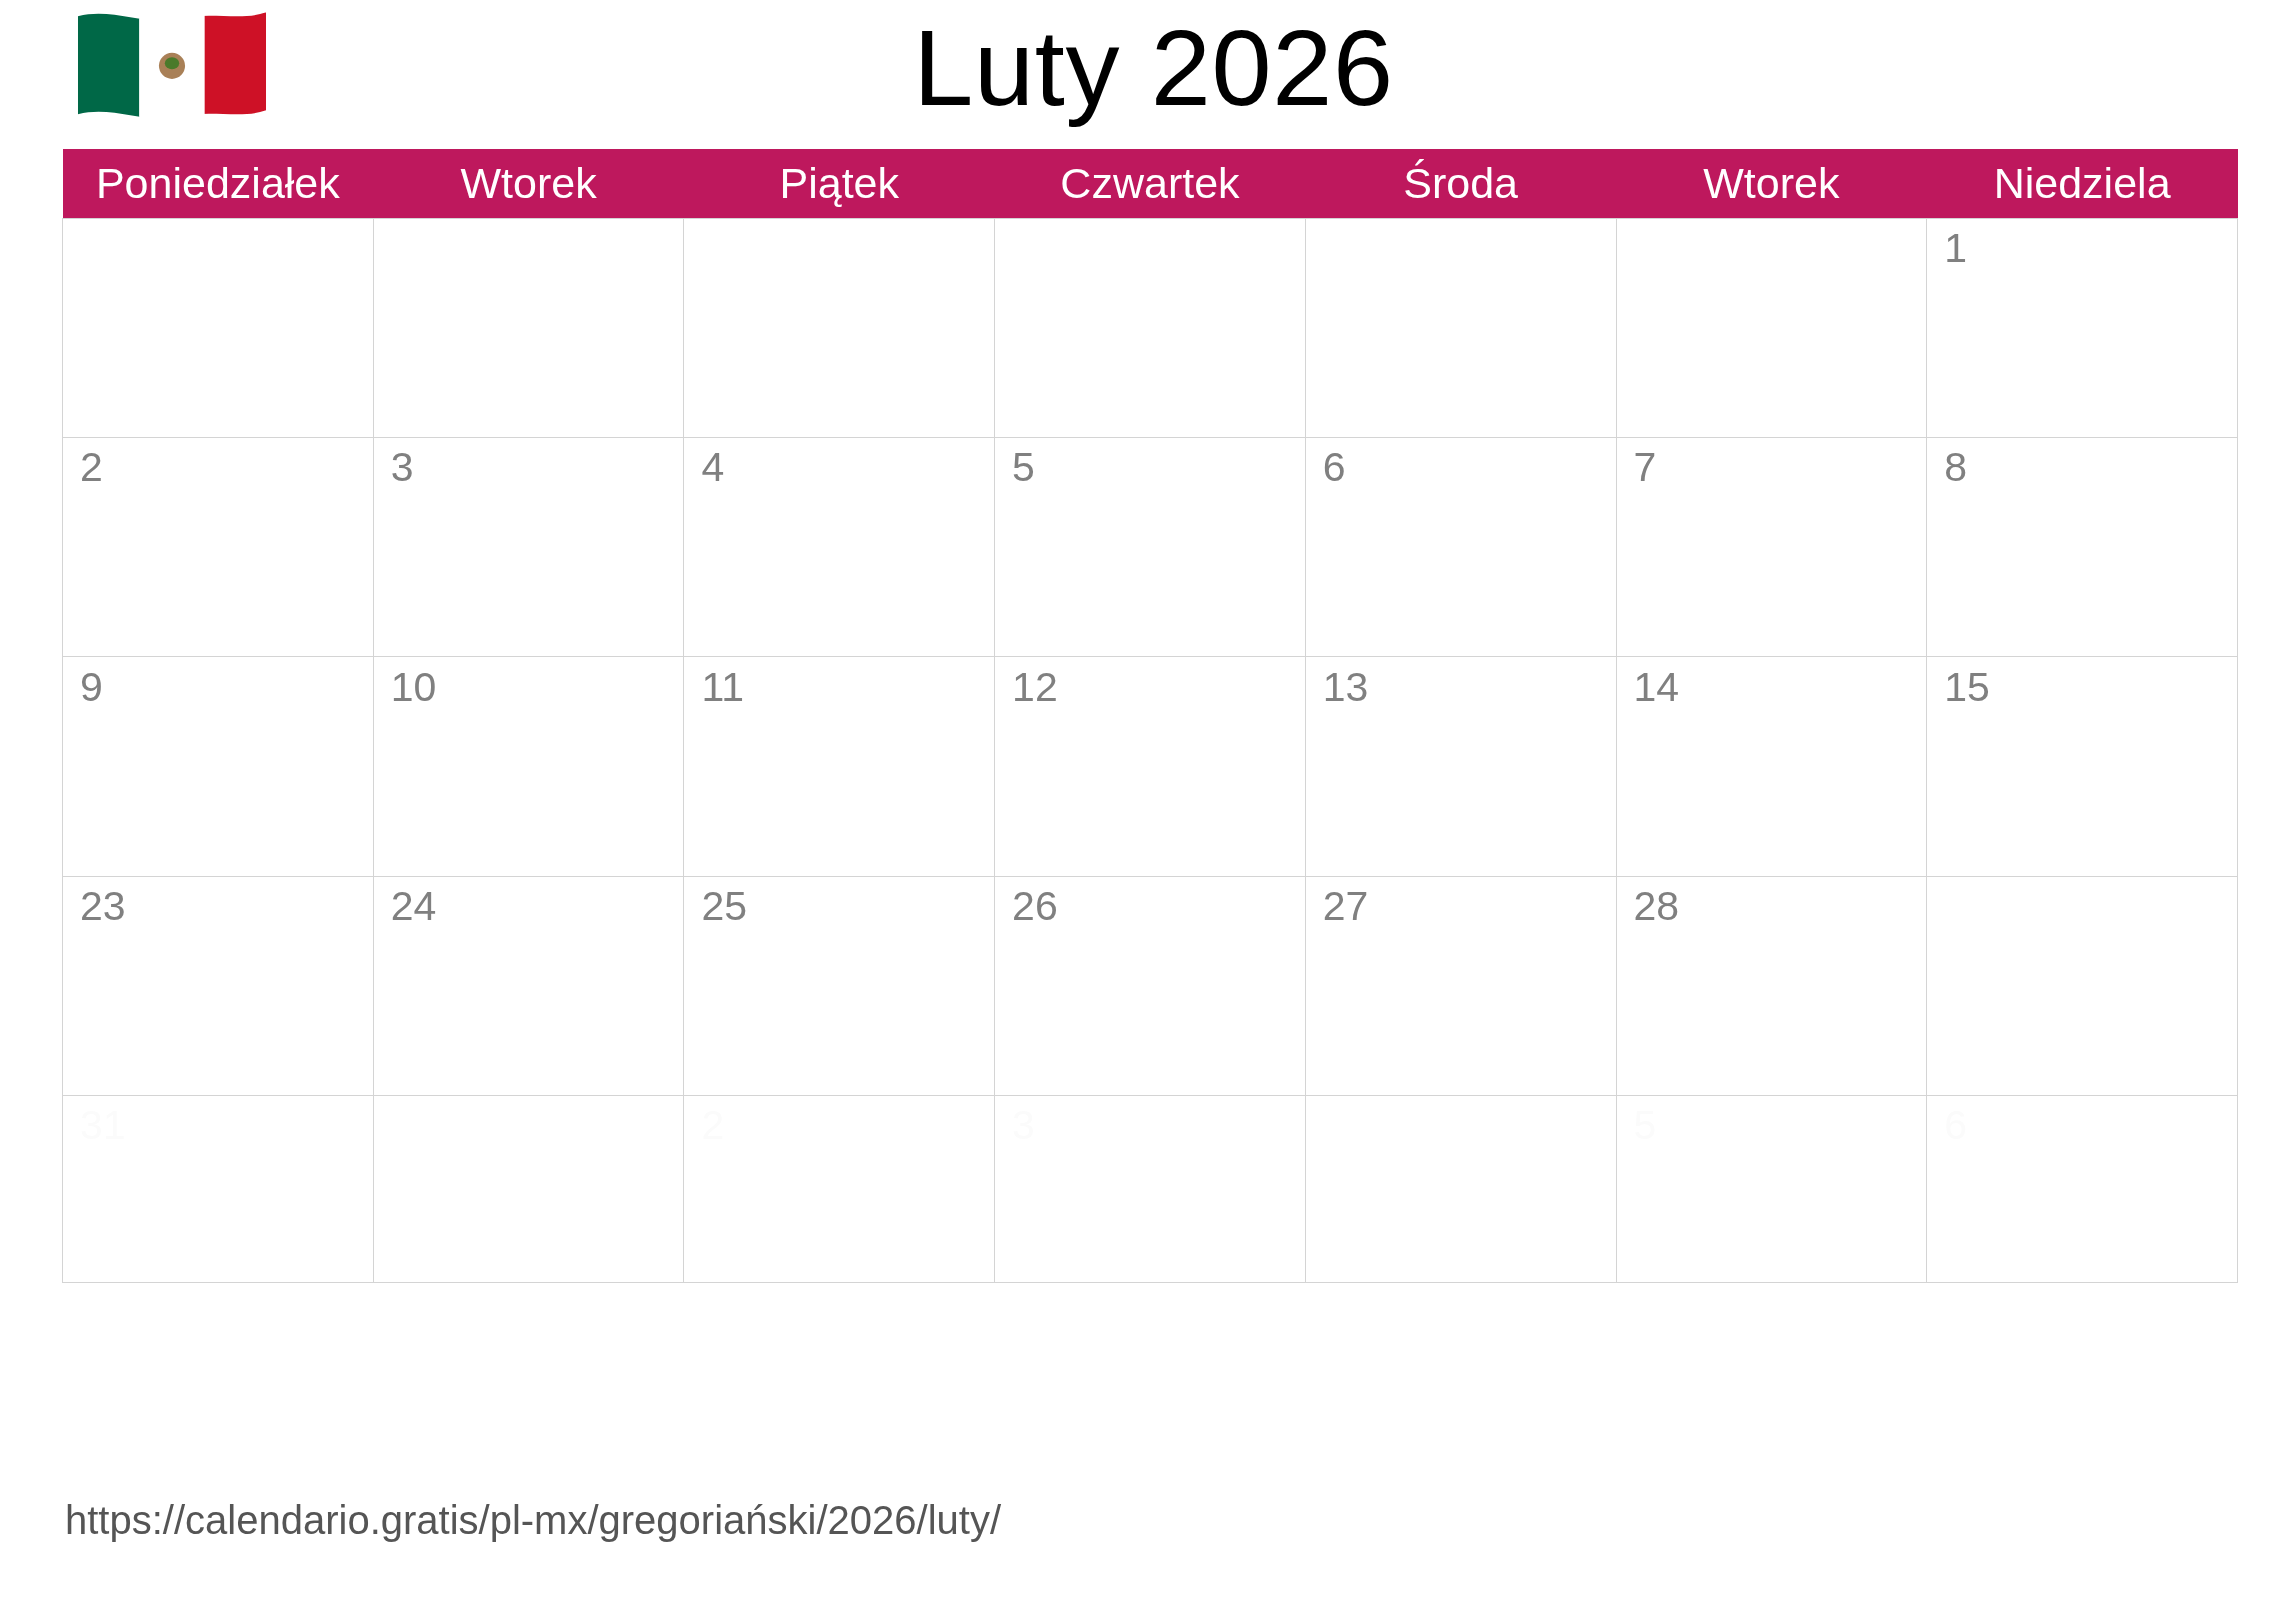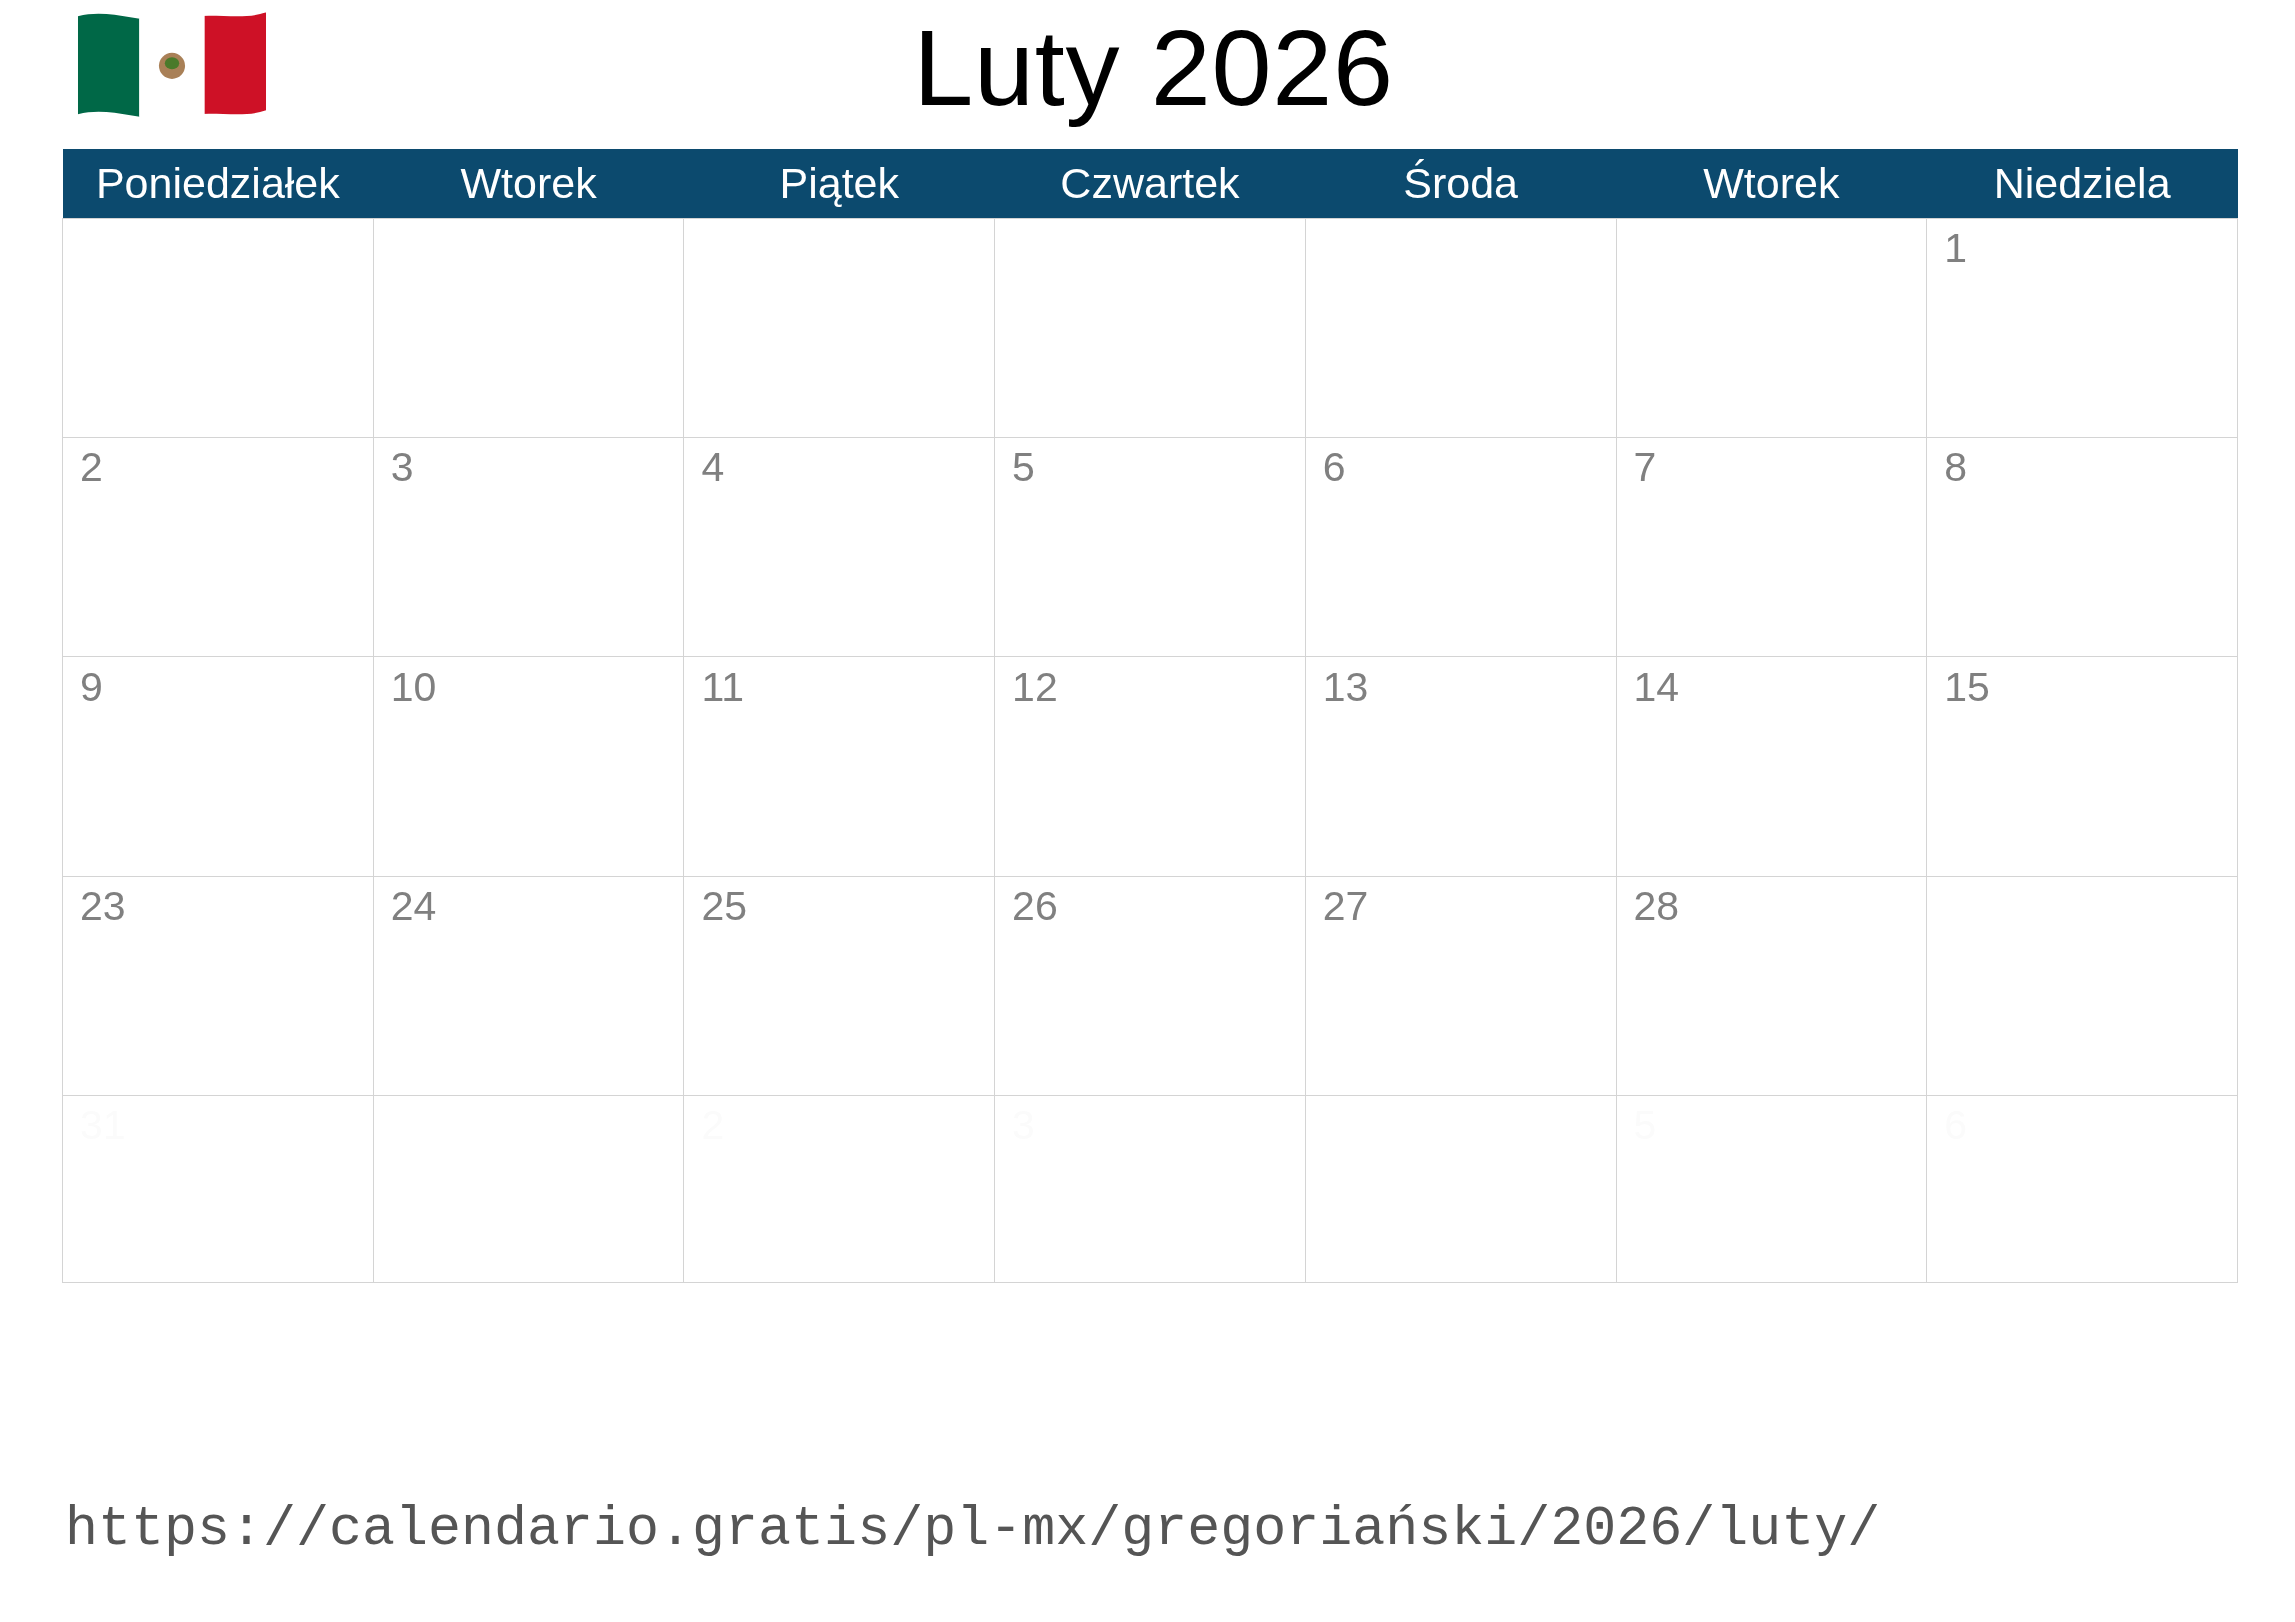--- a/index.html
+++ b/index.html
@@ -51,21 +51,21 @@
   
   .cal {
     position: absolute;
     left: 62px;
     top: 149px;
     width: 2176px;
     border-collapse: collapse;
     table-layout: fixed;
   }
   .cal th {
-    background: #0c4a6e;
+    background: #be185d;
     color: #ffffff;
     font-weight: normal;
     font-size: 43px;
     height: 69px;
     line-height: 69px;
     padding: 0;
     text-align: center;
     border: none;
   }
   .cal td {
@@ -86,23 +86,23 @@
   .num {
     display: block;
     line-height: 1;
   }
 
   
   .url {
     position: absolute;
     left: 65px;
     top: 1498px;
-    font-size: 55px;
+    font-size: 40px;
     color: #555555;
-    font-family: Liberation Mono, monospace;
+    font-family: Liberation Sans, sans-serif;
     white-space: nowrap;
   }
 </style>
 </head>
 <body>
 
 <div class="page">
 
   <div class="header">
     <div class="flag">

